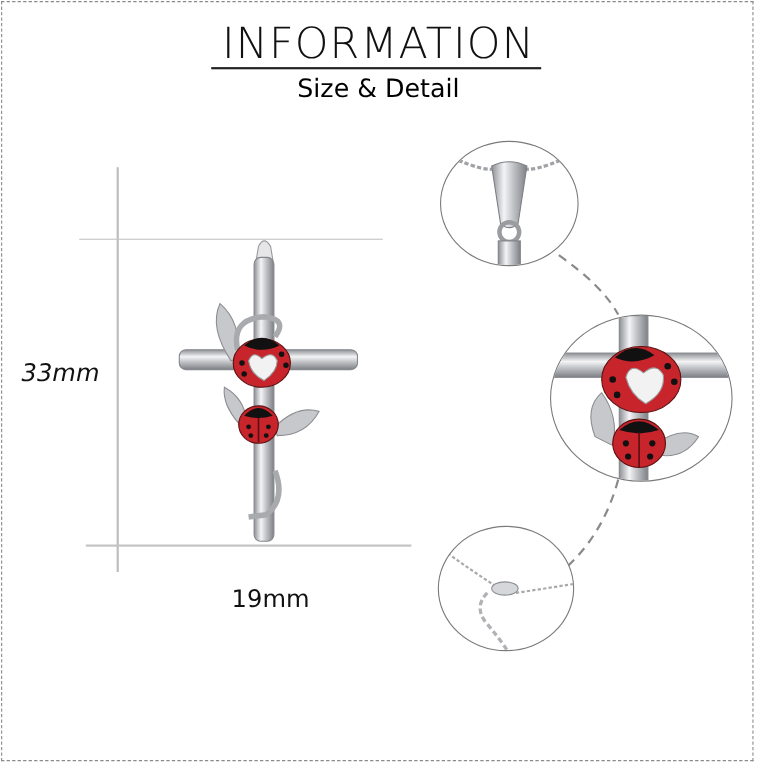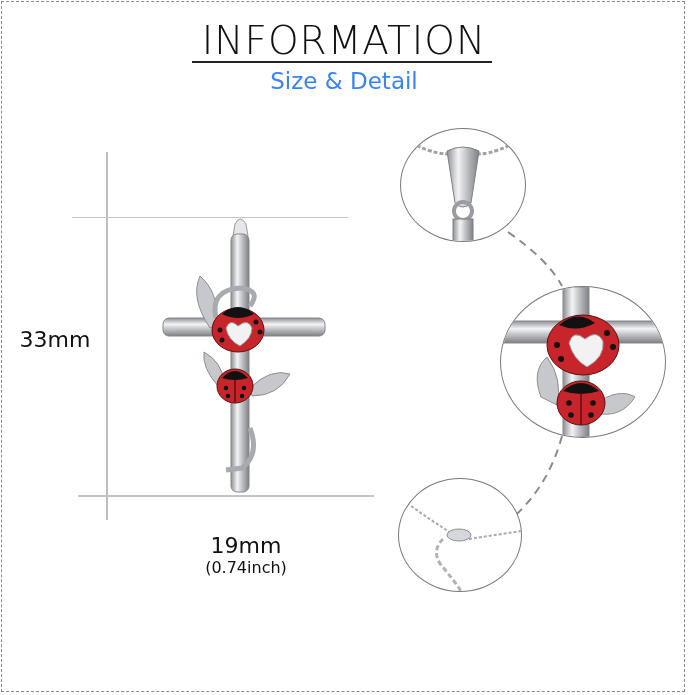--- a/index.html
+++ b/index.html
@@ -1,25 +1,25 @@
 <!DOCTYPE html>
 <html><head>
 <meta charset="utf-8">
 <style>
   html, body { margin: 0; padding: 0; background: #fff; }
   body { width: 688px; height: 695px; position: relative; overflow: hidden; font-family: "DejaVu Sans", "Liberation Sans", sans-serif; color: #111; }
   .frame { position: absolute; left: 1px; top: 1px; width: 684px; height: 691px; border: 1px dashed #8a8a8a; box-sizing: border-box; }
   .title { position: absolute; left: 0; width: 688px; top: 18px; text-align: center; font-size: 39px; letter-spacing: 1px; font-weight: 300; color: #111; }
   .title-rule { position: absolute; left: 192px; width: 300px; top: 61px; height: 2px; background: #222; }
-  .subtitle { position: absolute; left: 0; width: 688px; top: 68px; text-align: center; font-size: 23px; color: #3b82f6; }
+  .subtitle { position: absolute; left: 0; width: 688px; top: 68px; text-align: center; font-size: 23px; color: #000000; }
   .vline { position: absolute; left: 106px; top: 152px; width: 2px; height: 368px; background: #bdbdbd; }
   .hline-top { position: absolute; left: 72px; top: 217px; width: 276px; height: 1px; background: #c4c4c4; }
   .hline-bot { position: absolute; left: 78px; top: 495px; width: 296px; height: 2px; background: #c4c4c4; }
   .dim-h { position: absolute; left: 6px; top: 327px; width: 98px; text-align: center; }
-  .dim-h .mm { font-size: 22px; line-height: 26px; }
+  .dim-h .mm { font-size: 22px; line-height: 26px; font-style: italic; }
   .dim-h .in { font-size: 16px; line-height: 20px; }
   .dim-w { position: absolute; left: 186px; top: 506px; width: 120px; text-align: center; }
   .dim-w .mm { font-size: 22px; line-height: 24px; margin-top: 28px; }
   .dim-w .in { font-size: 16px; line-height: 20px; }
   .pendant { position: absolute; left: 150px; top: 218px; width: 190px; height: 280px; }
   .circle { position: absolute; border: 1px solid #7a7a7a; border-radius: 50%; overflow: hidden; background: #fff; }
   .c1 { left: 400px; top: 128px; width: 124px; height: 112px; }
   .c2 { left: 500px; top: 286px; width: 164px; height: 150px; }
   .c3 { left: 398px; top: 478px; width: 122px; height: 112px; }
   .connector { position: absolute; left: 0; top: 0; width: 688px; height: 695px; pointer-events: none; }
@@ -36,21 +36,20 @@
 <div class="vline"></div>
 <div class="hline-top"></div>
 <div class="hline-bot"></div>
 
 <div class="dim-h">
   <div class="mm">33mm</div>
 </div>
 
 <div class="dim-w">
   <div class="mm">19mm</div>
-  <div class="in">(0.74inch)</div>
 </div>
 
 <svg class="pendant" viewBox="0 0 190 280">
   <defs>
     <linearGradient id="silv" x1="0" x2="1" y1="0" y2="0">
       <stop offset="0" stop-color="#8e9095"></stop>
       <stop offset="0.35" stop-color="#f4f4f6"></stop>
       <stop offset="0.6" stop-color="#c3c5c9"></stop>
       <stop offset="1" stop-color="#7d8085"></stop>
     </linearGradient>

